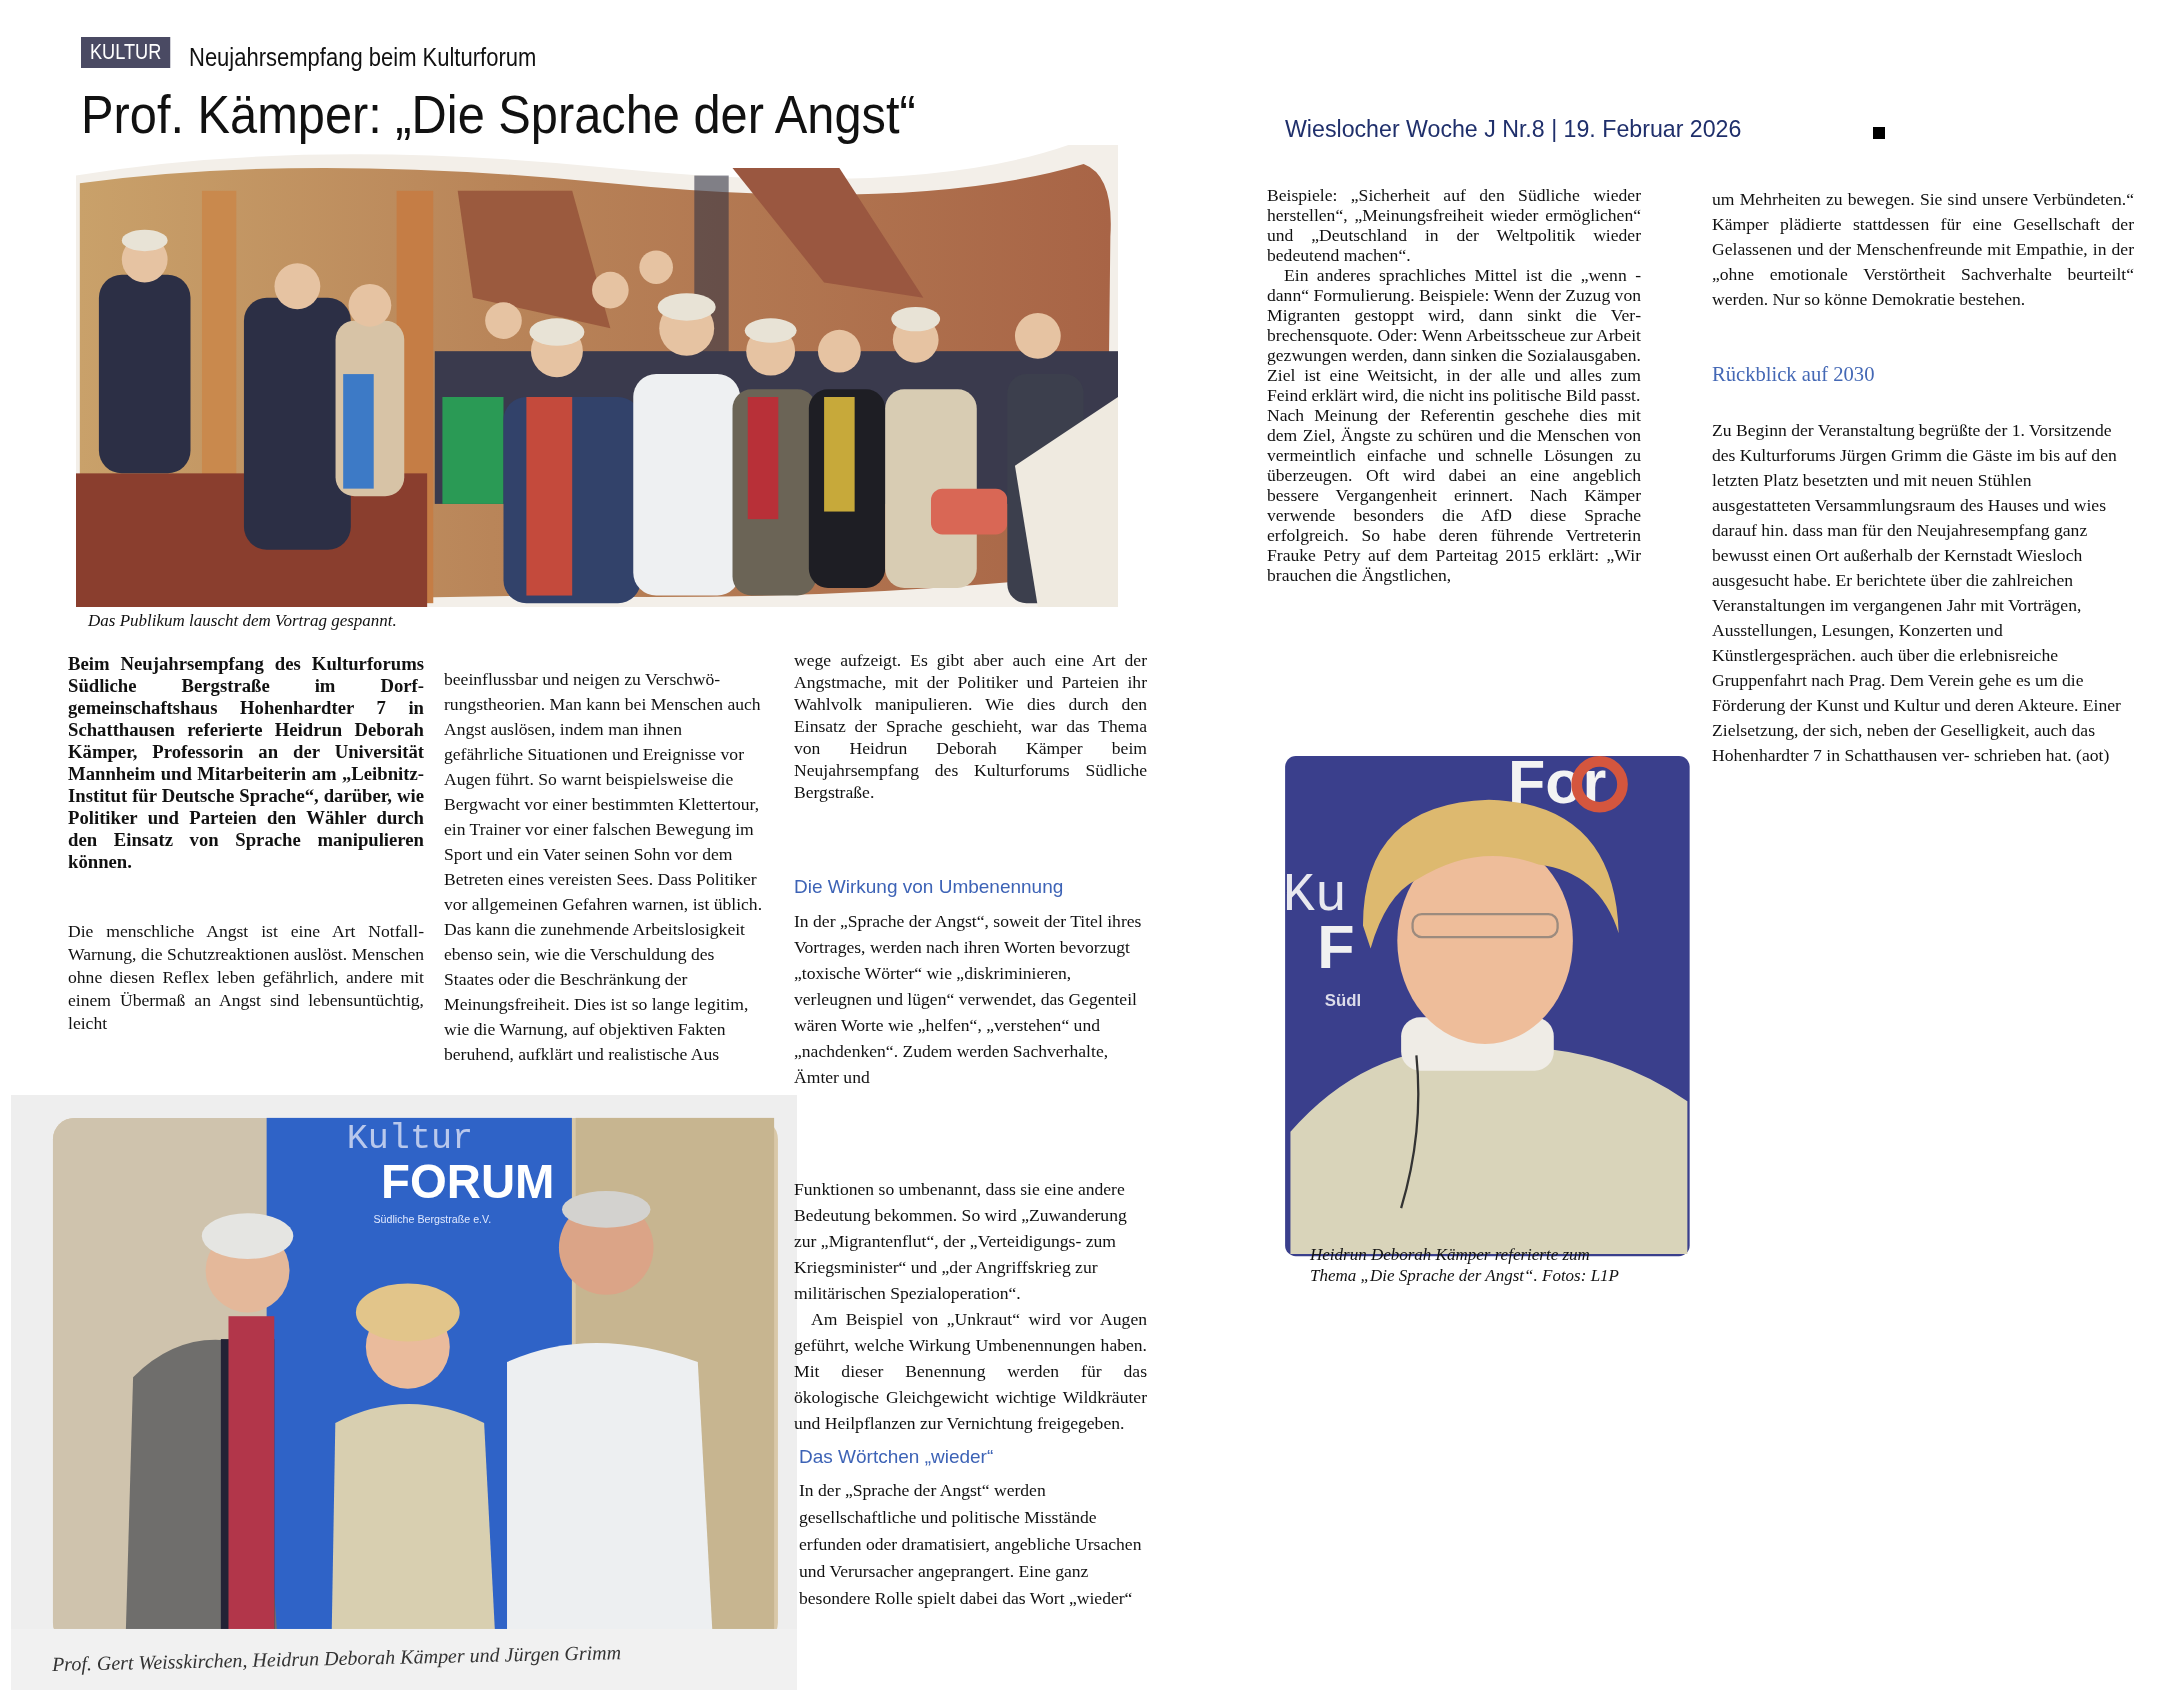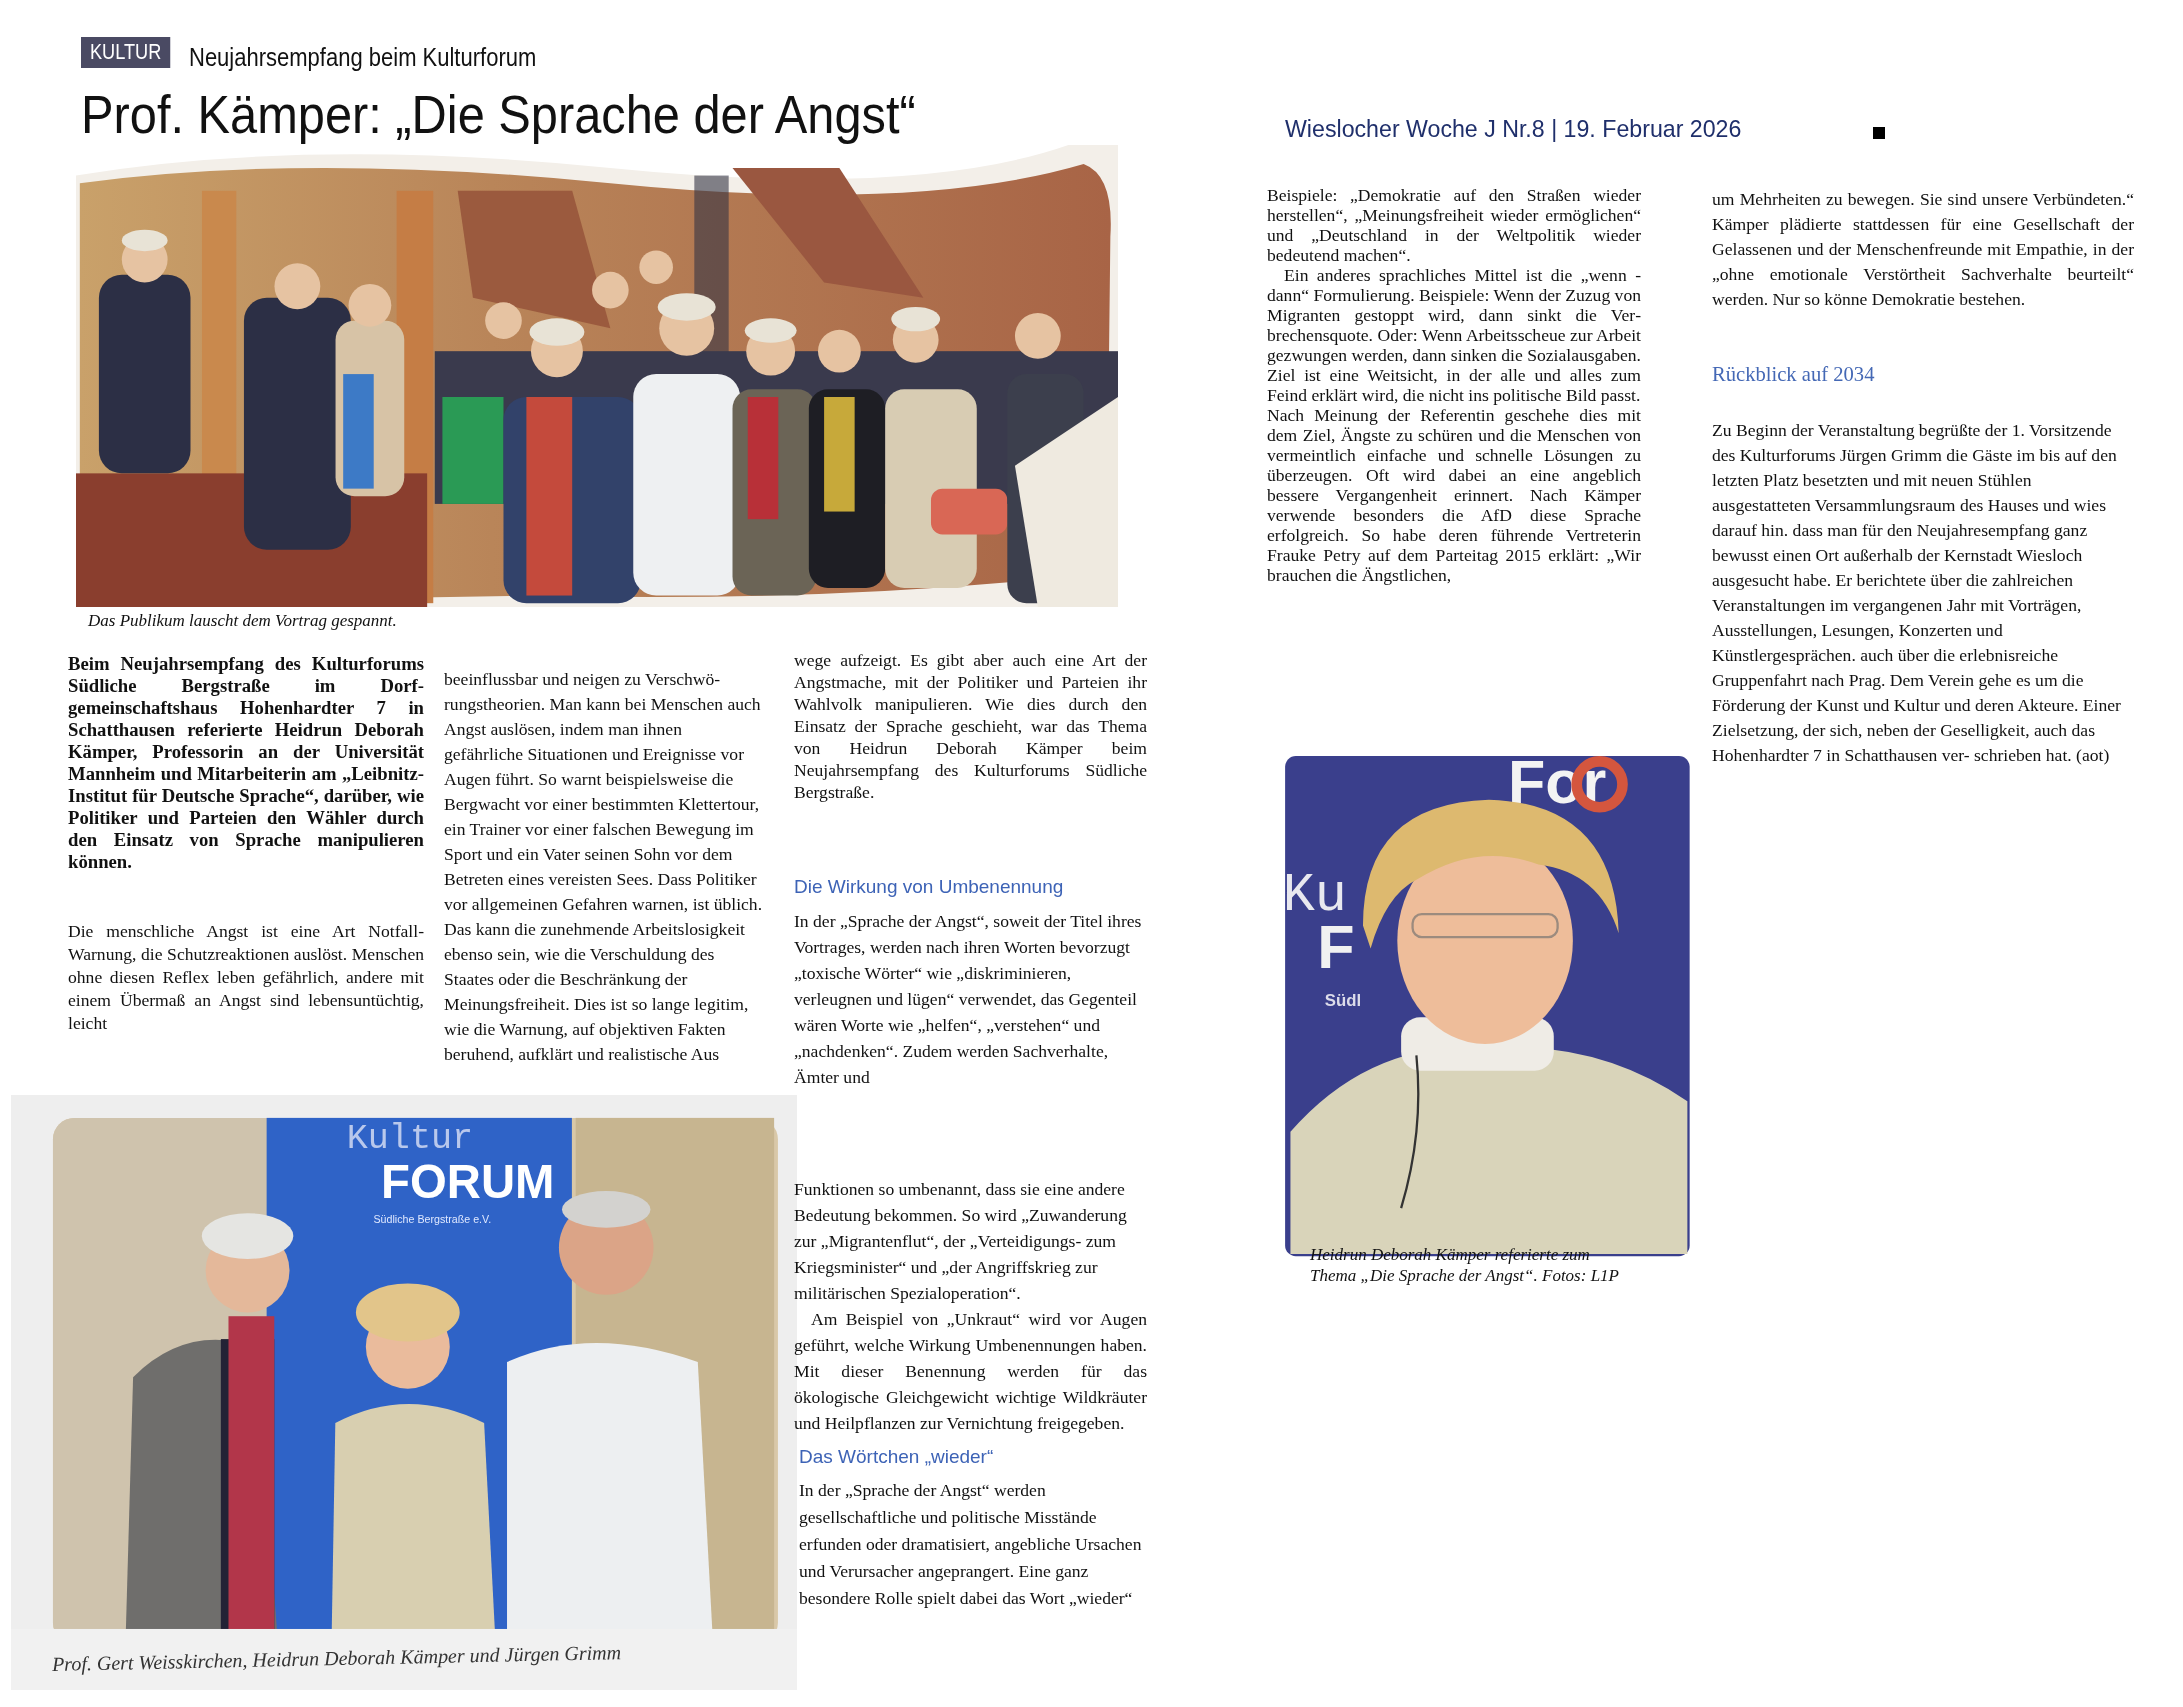--- a/index.html
+++ b/index.html
@@ -152,21 +152,21 @@
 <div class="abs subhead sh-umb">Die Wirkung von Umbenennung</div>
 <div class="abs col col3b">In der „Sprache der Angst“, soweit der Titel ihres Vortrages, werden nach ihren Worten bevorzugt „toxische Wörter“ wie „diskriminieren, verleugnen und lügen“ verwendet, das Gegenteil wären Worte wie „helfen“, „verstehen“ und „nachdenken“. Zudem werden Sachverhalte, Ämter und</div>
 <div class="abs col col3c">
   <p style="text-align:left;">Funktionen so umbenannt, dass sie eine andere Bedeutung bekommen. So wird „Zuwanderung zur „Migrantenflut“, der „Verteidigungs- zum Kriegsminister“ und „der Angriffskrieg zur militärischen Spezialoperation“.</p>
   <p class="indent">Am Beispiel von „Unkraut“ wird vor Augen geführt, welche Wirkung Umbenennungen haben. Mit dieser Benennung werden für das ökologische Gleichgewicht wichtige Wildkräuter und Heilpflanzen zur Vernichtung freigegeben.</p>
 </div>
 <div class="abs subhead sh-wieder">Das Wörtchen „wieder“</div>
 <div class="abs col col3d">In der „Sprache der Angst“ werden gesellschaftliche und politische Misstände erfunden oder dramatisiert, angebliche Ursachen und Verursacher angeprangert. Eine ganz besondere Rolle spielt dabei das Wort „wieder“</div>
 
 <div class="abs col col4">
-  <p>Beispiele: „Demokratie auf den Straßen wieder herstellen“, „Meinungsfreiheit wieder ermöglichen“ und „Deutschland in der Weltpolitik wieder bedeutend machen“.</p>
+  <p>Beispiele: „Sicherheit auf den Südliche wieder herstellen“, „Meinungsfreiheit wieder ermöglichen“ und „Deutschland in der Weltpolitik wieder bedeutend machen“.</p>
   <p class="indent">Ein anderes sprachliches Mittel ist die „wenn - dann“ Formulierung. Beispiele: Wenn der Zuzug von Migranten gestoppt wird, dann sinkt die Ver­brechensquote. Oder: Wenn Arbeitsscheue zur Arbeit gezwungen werden, dann sinken die Sozialausgaben. Ziel ist eine Weitsicht, in der alle und alles zum Feind erklärt wird, die nicht ins politische Bild passt.</p>
   <p>Nach Meinung der Referentin geschehe dies mit dem Ziel, Ängste zu schüren und die Menschen von vermeintlich einfache und schnelle Lösungen zu überzeugen. Oft wird dabei an eine angeblich bessere Vergangenheit erinnert. Nach Kämper verwende besonders die AfD diese Sprache erfolgreich. So habe deren führende Vertreterin Frauke Petry auf dem Parteitag 2015 erklärt: „Wir brauchen die Ängstlichen,</p>
 </div>
 
 <div class="abs photo photo-portrait">
   <svg viewBox="0 0 545 668" preserveAspectRatio="none">
     <rect x="0" y="0" width="545" height="668" fill="#ffffff"></rect>
     <rect x="8" y="8" width="530" height="655" rx="14" fill="#3a3f8c"></rect>
     <text x="300" y="70" font-family="Liberation Sans, sans-serif" font-weight="bold" font-size="80" fill="#f3f3f3">For</text>
     <circle cx="420" cy="45" r="30" fill="none" stroke="#d4563e" stroke-width="14"></circle>
@@ -180,15 +180,15 @@
     <rect x="175" y="215" width="190" height="30" rx="12" fill="none" stroke="#9c8b7e" stroke-width="3"></rect>
     <path d="M180,400 Q190,500 160,600" fill="none" stroke="#333" stroke-width="3"></path>
   </svg>
 </div>
 <div class="abs caption-italic cap-portrait">
   <div>Heidrun Deborah Kämper referierte zum</div>
   <div>Thema „Die Sprache der Angst“. Fotos: L1P</div>
 </div>
 
 <div class="abs col col5a">um Mehrheiten zu bewegen. Sie sind unsere Verbündeten.“ Kämper plädierte stattdessen für eine Gesellschaft der Gelassenen und der Menschenfreun­de mit Empathie, in der „ohne emotionale Verstörtheit Sachverhalte beurteilt“ werden. Nur so könne Demokratie bestehen.</div>
-<div class="abs sh-rueck">Rückblick auf 2034</div>
+<div class="abs sh-rueck">Rückblick auf 2030</div>
 <div class="abs col col5b">Zu Beginn der Veranstaltung begrüßte der 1. Vorsitzende des Kulturforums Jürgen Grimm die Gäste im bis auf den letzten Platz besetzten und mit neuen Stühlen ausgestatteten Versammlungsraum des Hauses und wies darauf hin. dass man für den Neujahresempfang ganz bewusst einen Ort außerhalb der Kernstadt Wiesloch ausgesucht habe. Er berichtete über die zahlreichen Veranstaltungen im vergangenen Jahr mit Vorträgen, Ausstellungen, Lesungen, Konzerten und Künstlergesprächen. auch über die erlebnisreiche Gruppenfahrt nach Prag. Dem Verein gehe es um die Förderung der Kunst und Kultur und deren Akteure. Einer Zielsetzung, der sich, neben der Geselligkeit, auch das Hohenhardter 7 in Schatthausen ver- schrieben hat. (aot)</div>
 
 
 </body></html>

